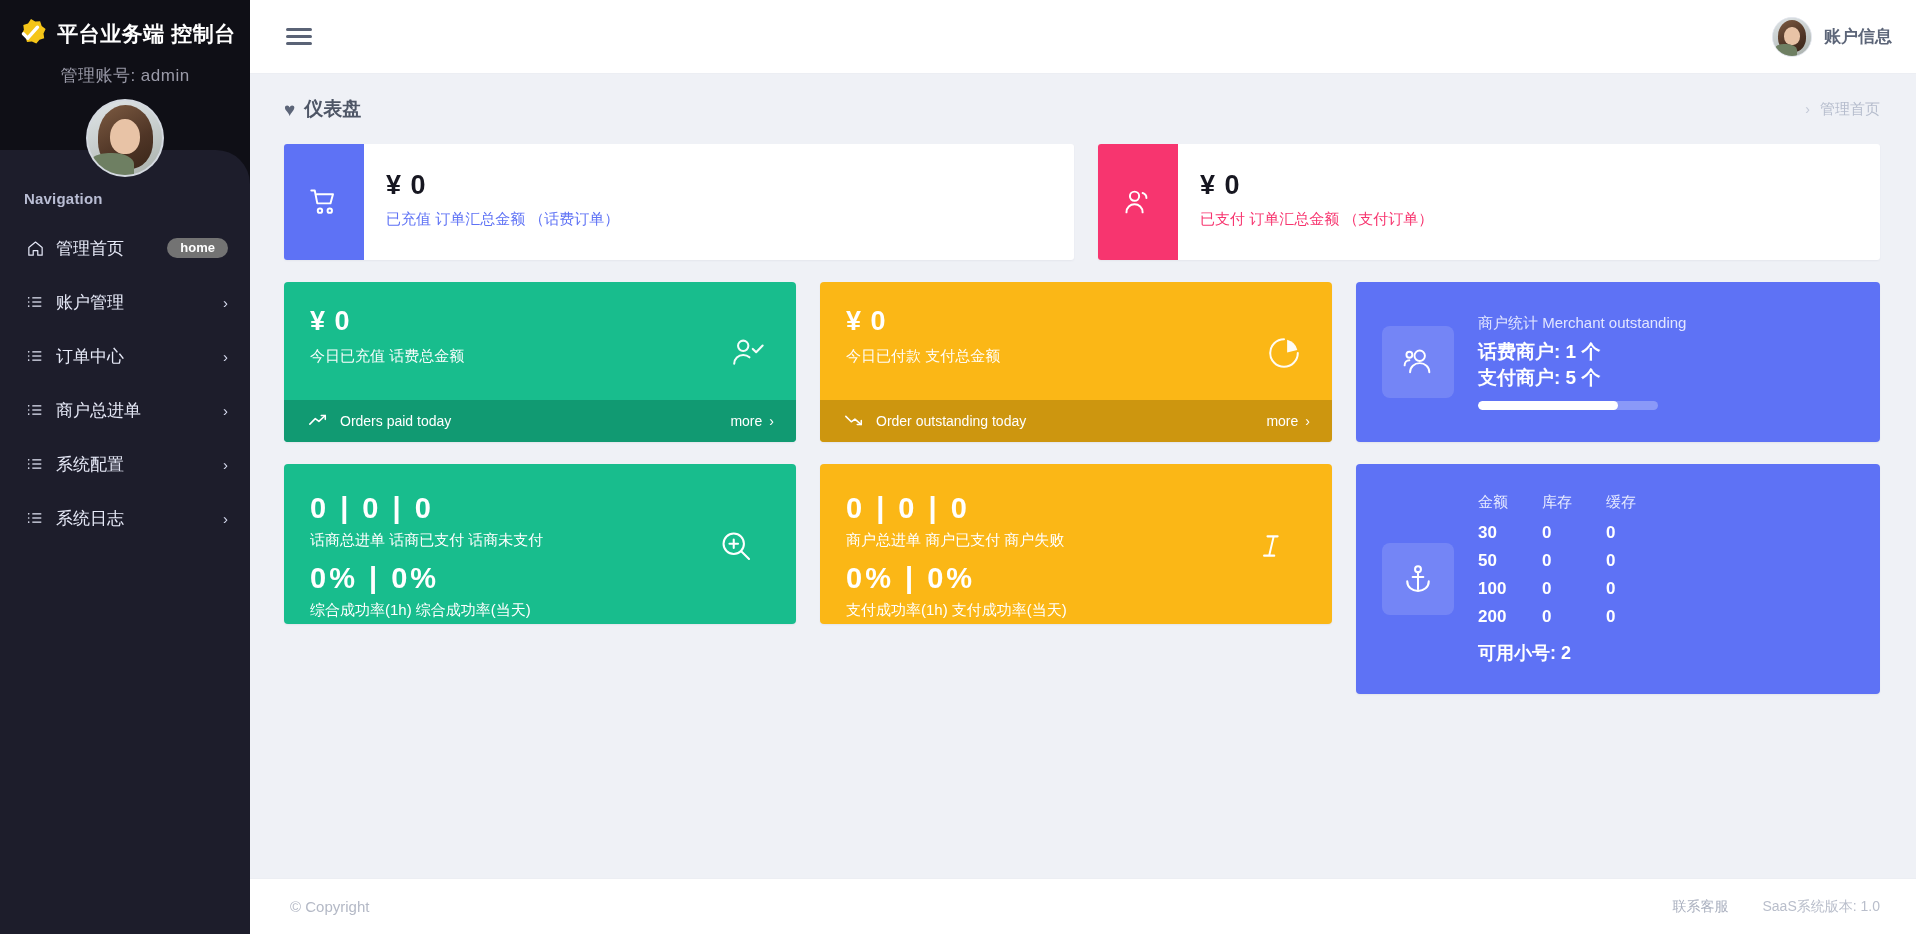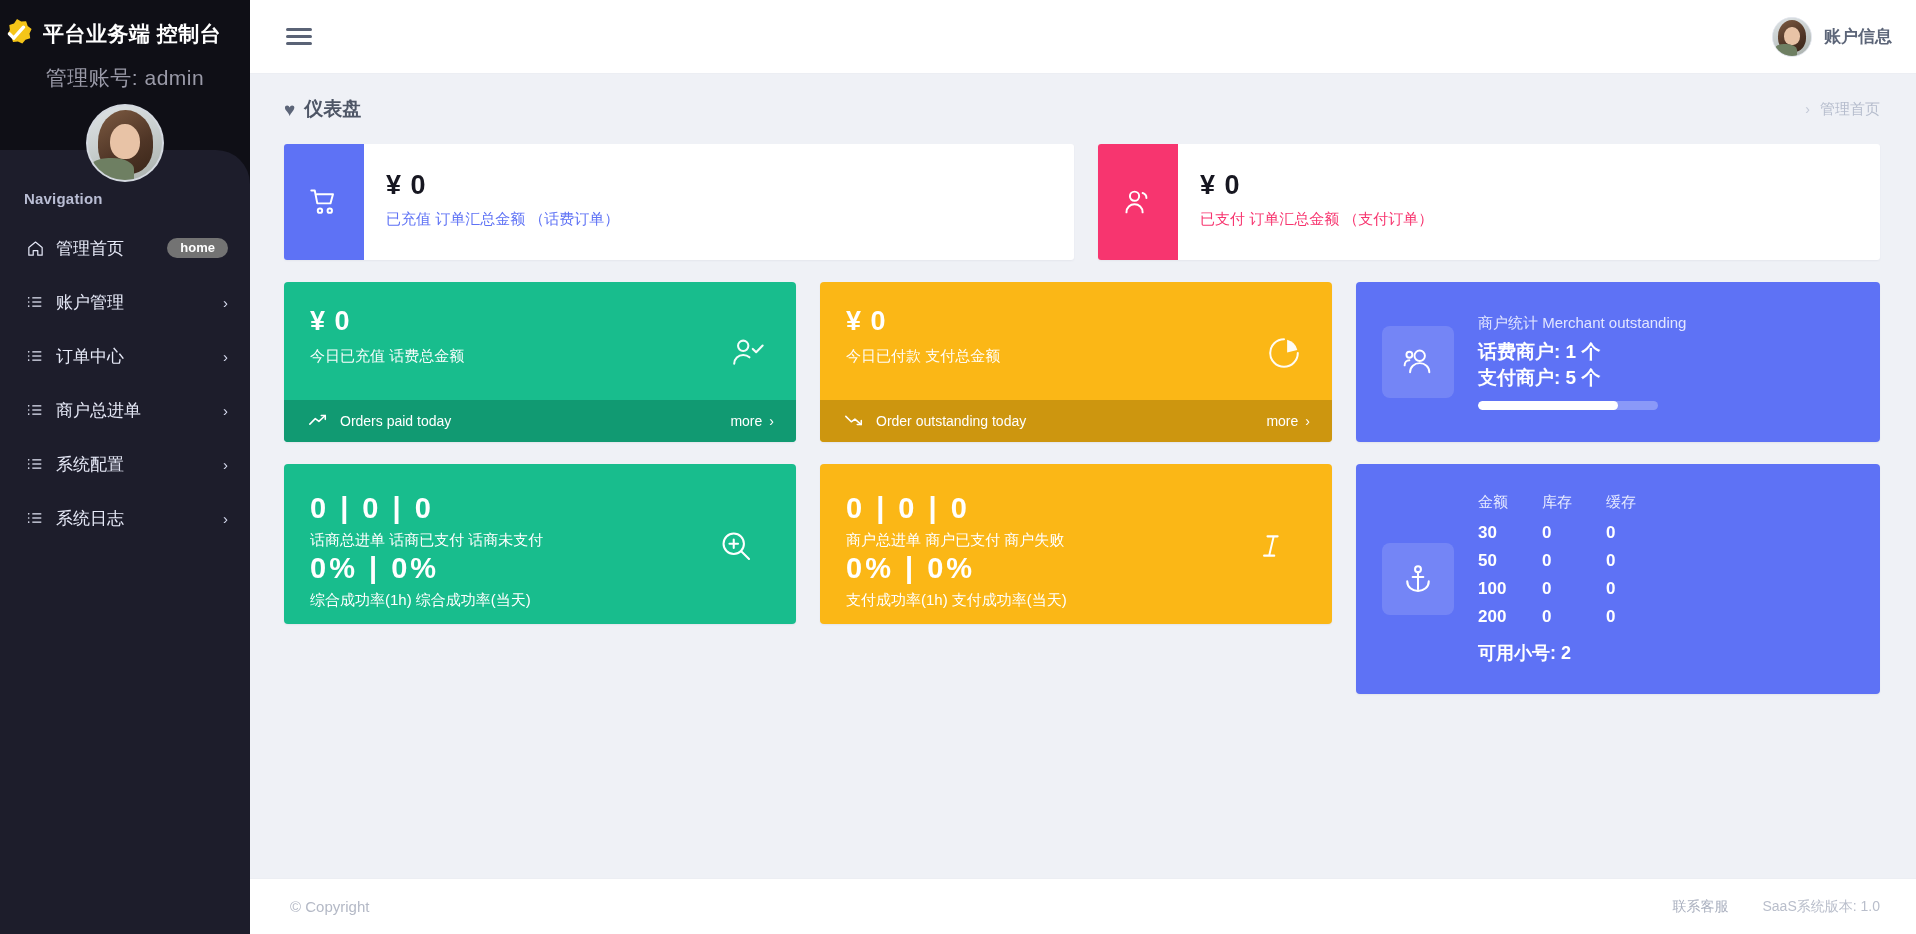--- a/index.html
+++ b/index.html
@@ -14,32 +14,32 @@
   
   .sidebar {
     width: 250px; height: 934px;
     background: #0f0f16;
     flex: 0 0 250px;
     position: relative;
     z-index: 5;
   }
   .brand {
     height: 58px;
-    display: flex; align-items: center; justify-content: flex-start;
+    display: flex; align-items: center; justify-content: center;
     gap: 9px;
     padding-top: 10px;
   }
   .brand-logo { width: 34px; height: 34px; position: relative; flex: 0 0 34px; }
   .brand-title {
     color: #ffffff; font-size: 21px; font-weight: bold;
     letter-spacing: .5px; white-space: nowrap;
   }
   .brand-sub {
     text-align: center;
-    color: #9a9aa8; font-size: 21px;
+    color: #9a9aa8; font-size: 17px;
     margin-top: 6px; letter-spacing: .5px;
   }
   .avatar-wrap {
     display: flex; justify-content: center;
     margin-top: 12px; position: relative; z-index: 3;
   }
   .avatar-big {
     width: 78px; height: 78px; border-radius: 50%;
     overflow: hidden; border: 2px solid rgba(255,255,255,.12);
     background: #cfd4dc;
@@ -192,21 +192,21 @@
     border-radius: 4px; padding: 28px 43px 24px 26px;
     display: flex; align-items: flex-start;
     box-shadow: 0 1px 2px rgba(30,40,70,.06);
     height: 160px;
   }
   .scard.green { background: #18bd8d; }
   .scard.yellow { background: #fbb716; }
   .scard-col { flex: 1; }
   .scard-num { color: #fff; font-size: 29px; font-weight: bold; letter-spacing: 3px; }
   .scard-lbl { color: #fff; font-size: 15px; margin-top: 6px; }
-  .scard-num.second { margin-top: 2px; }
+  .scard-num.second { margin-top: 12px; }
   .scard-ico { color: #fff; display: flex; align-items: center; align-self: center; }
 
   
   .tcard {
     background: #5e72f5; border-radius: 4px;
     display: flex; align-items: center; gap: 24px;
     padding: 20px 26px;
     box-shadow: 0 1px 2px rgba(30,40,70,.06);
     height: 230px;
   }

